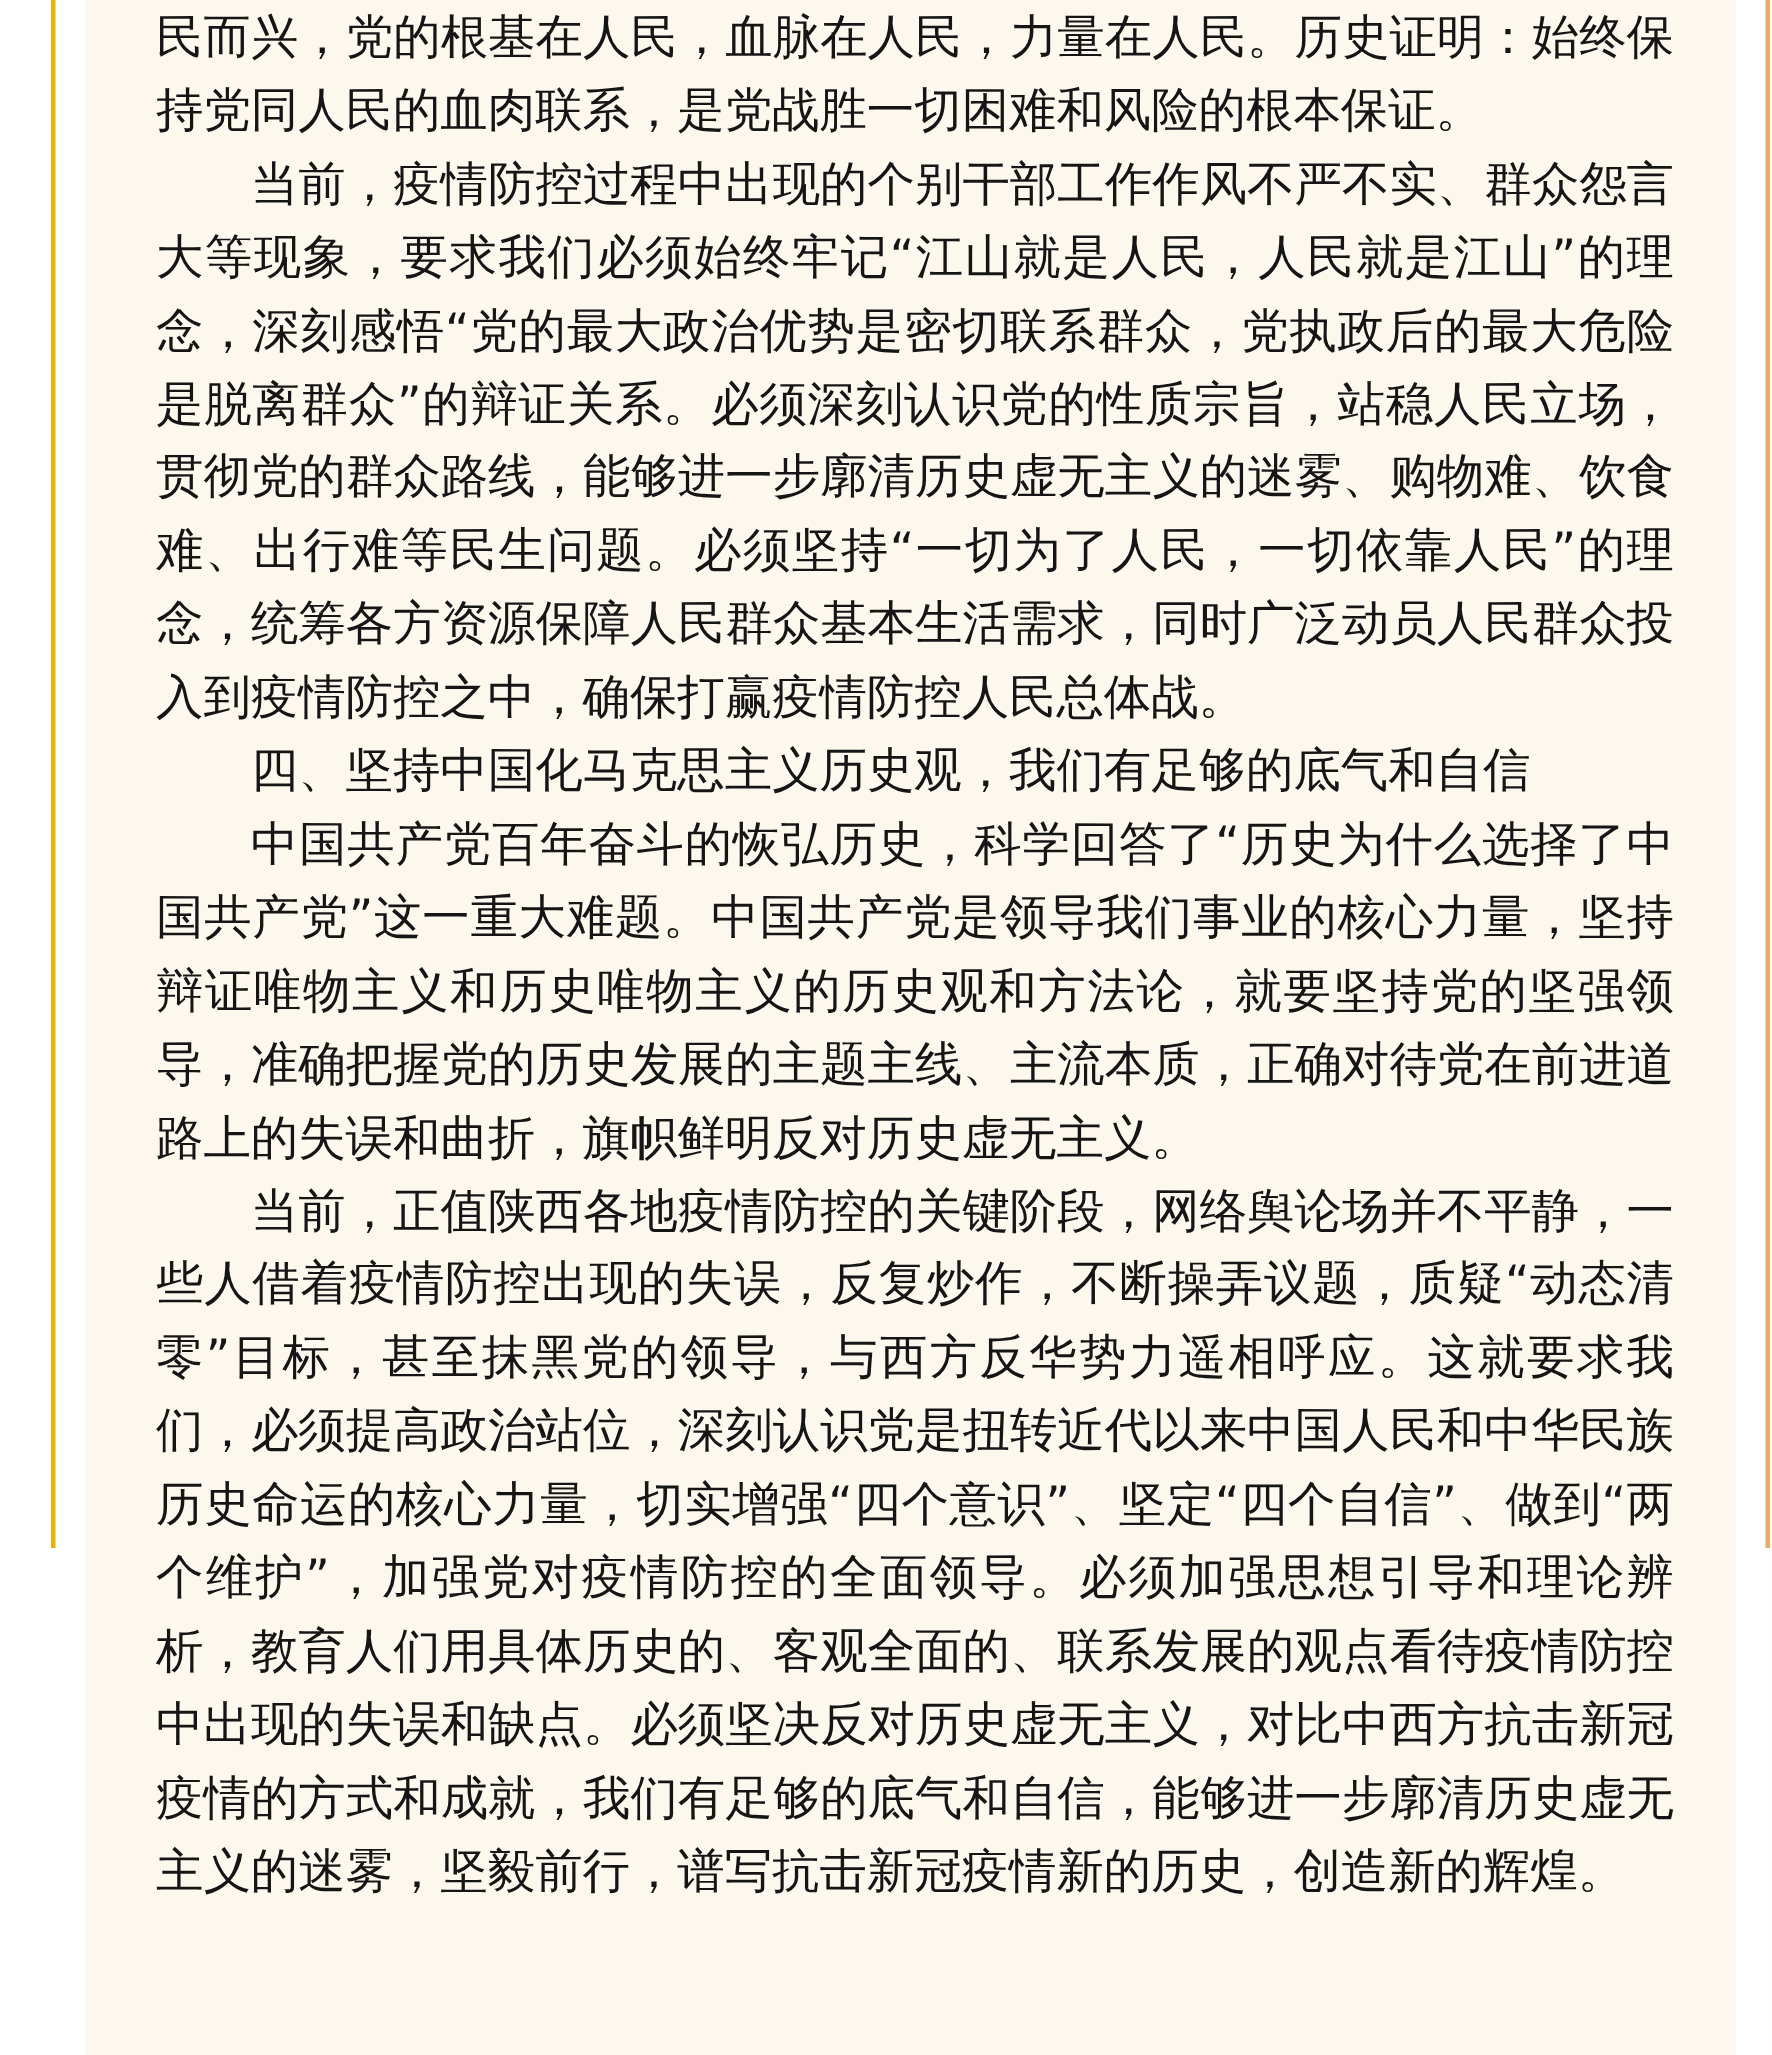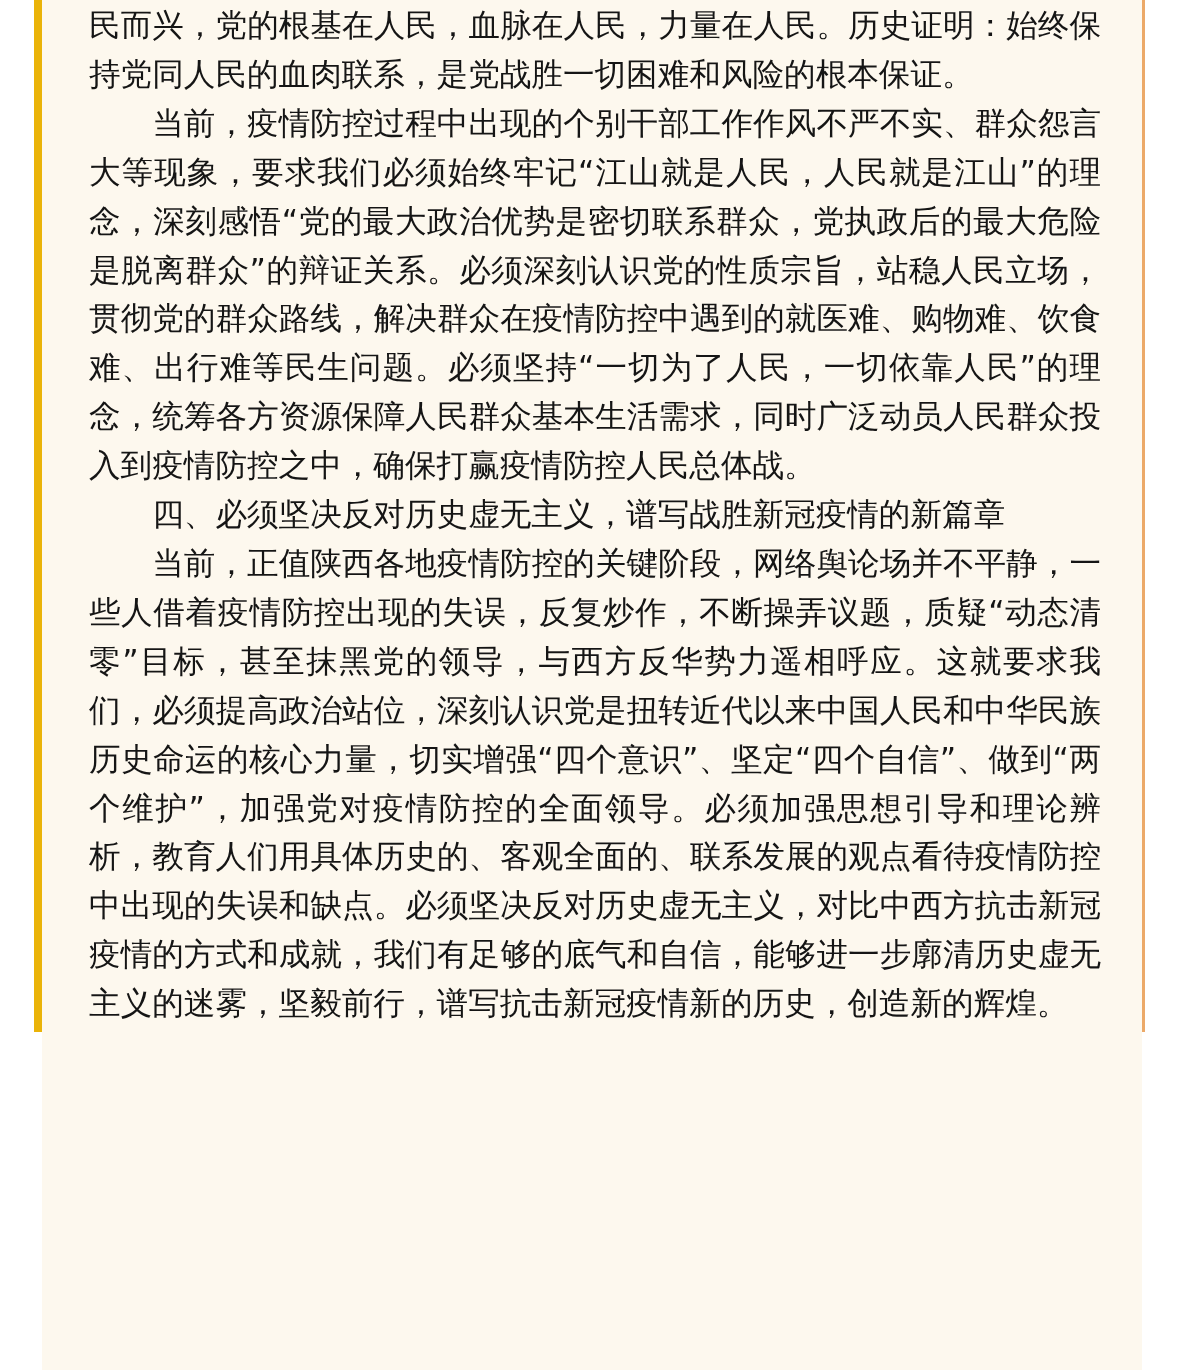--- a/index.html
+++ b/index.html
@@ -12,23 +12,23 @@
     height: 1370px;
     position: relative;
     overflow: hidden;
     font-family: "DejaVu Sans", "Liberation Sans", sans-serif;
   }
   .article-frame {
     position: absolute;
     left: 34px;
     top: 0;
     height: 1032px;
-    border-left: 8px solid #eab308;
+    border-left: 3px solid #eab308;
     border-right: 3px solid #ECA968;
-    padding: 0 0;
+    padding: 0 20px;
     background: #FFFFFF;
     box-sizing: content-box;
   }
   .article-content {
     width: 1100px;
     height: 1370px;
     background: #FDF8EE;
     box-sizing: border-box;
     padding: 1px 44px 0 47px;
     overflow: hidden;
@@ -49,18 +49,19 @@
     text-indent: 0;
   }
 </style>
 </head>
 <body>
 
 <div class="article-frame">
   <div class="article-content">
     <div class="article-body">
       <p class="para no-indent">民而兴，党的根基在人民，血脉在人民，力量在人民。历史证明：始终保持党同人民的血肉联系，是党战胜一切困难和风险的根本保证。</p>
-      <p class="para">当前，疫情防控过程中出现的个别干部工作作风不严不实、群众怨言大等现象，要求我们必须始终牢记“江山就是人民，人民就是江山”的理念，深刻感悟“党的最大政治优势是密切联系群众，党执政后的最大危险是脱离群众”的辩证关系。必须深刻认识党的性质宗旨，站稳人民立场，贯彻党的群众路线，解决群众在疫情防控中遇到的就医难、购物难、饮食难、出行难等民生问题。必须坚持“一切为了人民，一切依靠人民”的理念，统筹各方资源保障人民群众基本生活需求，同时广泛动员人民群众投入到疫情防控之中，确保打赢疫情防控人民总体战。</p>
-      <p class="para">四、必须坚决反对历史虚无主义，谱写战胜新冠疫情的新篇章</p>
+      <p class="para">当前，疫情防控过程中出现的个别干部工作作风不严不实、群众怨言大等现象，要求我们必须始终牢记“江山就是人民，人民就是江山”的理念，深刻感悟“党的最大政治优势是密切联系群众，党执政后的最大危险是脱离群众”的辩证关系。必须深刻认识党的性质宗旨，站稳人民立场，贯彻党的群众路线，能够进一步廓清历史虚无主义的迷雾、购物难、饮食难、出行难等民生问题。必须坚持“一切为了人民，一切依靠人民”的理念，统筹各方资源保障人民群众基本生活需求，同时广泛动员人民群众投入到疫情防控之中，确保打赢疫情防控人民总体战。</p>
+      <p class="para">四、坚持中国化马克思主义历史观，我们有足够的底气和自信</p>
+      <p class="para">中国共产党百年奋斗的恢弘历史，科学回答了“历史为什么选择了中国共产党”这一重大难题。中国共产党是领导我们事业的核心力量，坚持辩证唯物主义和历史唯物主义的历史观和方法论，就要坚持党的坚强领导，准确把握党的历史发展的主题主线、主流本质，正确对待党在前进道路上的失误和曲折，旗帜鲜明反对历史虚无主义。</p>
       <p class="para">当前，正值陕西各地疫情防控的关键阶段，网络舆论场并不平静，一些人借着疫情防控出现的失误，反复炒作，不断操弄议题，质疑“动态清零”目标，甚至抹黑党的领导，与西方反华势力遥相呼应。这就要求我们，必须提高政治站位，深刻认识党是扭转近代以来中国人民和中华民族历史命运的核心力量，切实增强“四个意识”、坚定“四个自信”、做到“两个维护”，加强党对疫情防控的全面领导。必须加强思想引导和理论辨析，教育人们用具体历史的、客观全面的、联系发展的观点看待疫情防控中出现的失误和缺点。必须坚决反对历史虚无主义，对比中西方抗击新冠疫情的方式和成就，我们有足够的底气和自信，能够进一步廓清历史虚无主义的迷雾，坚毅前行，谱写抗击新冠疫情新的历史，创造新的辉煌。</p>
     </div>
   </div>
 </div>
 
 </body></html>

